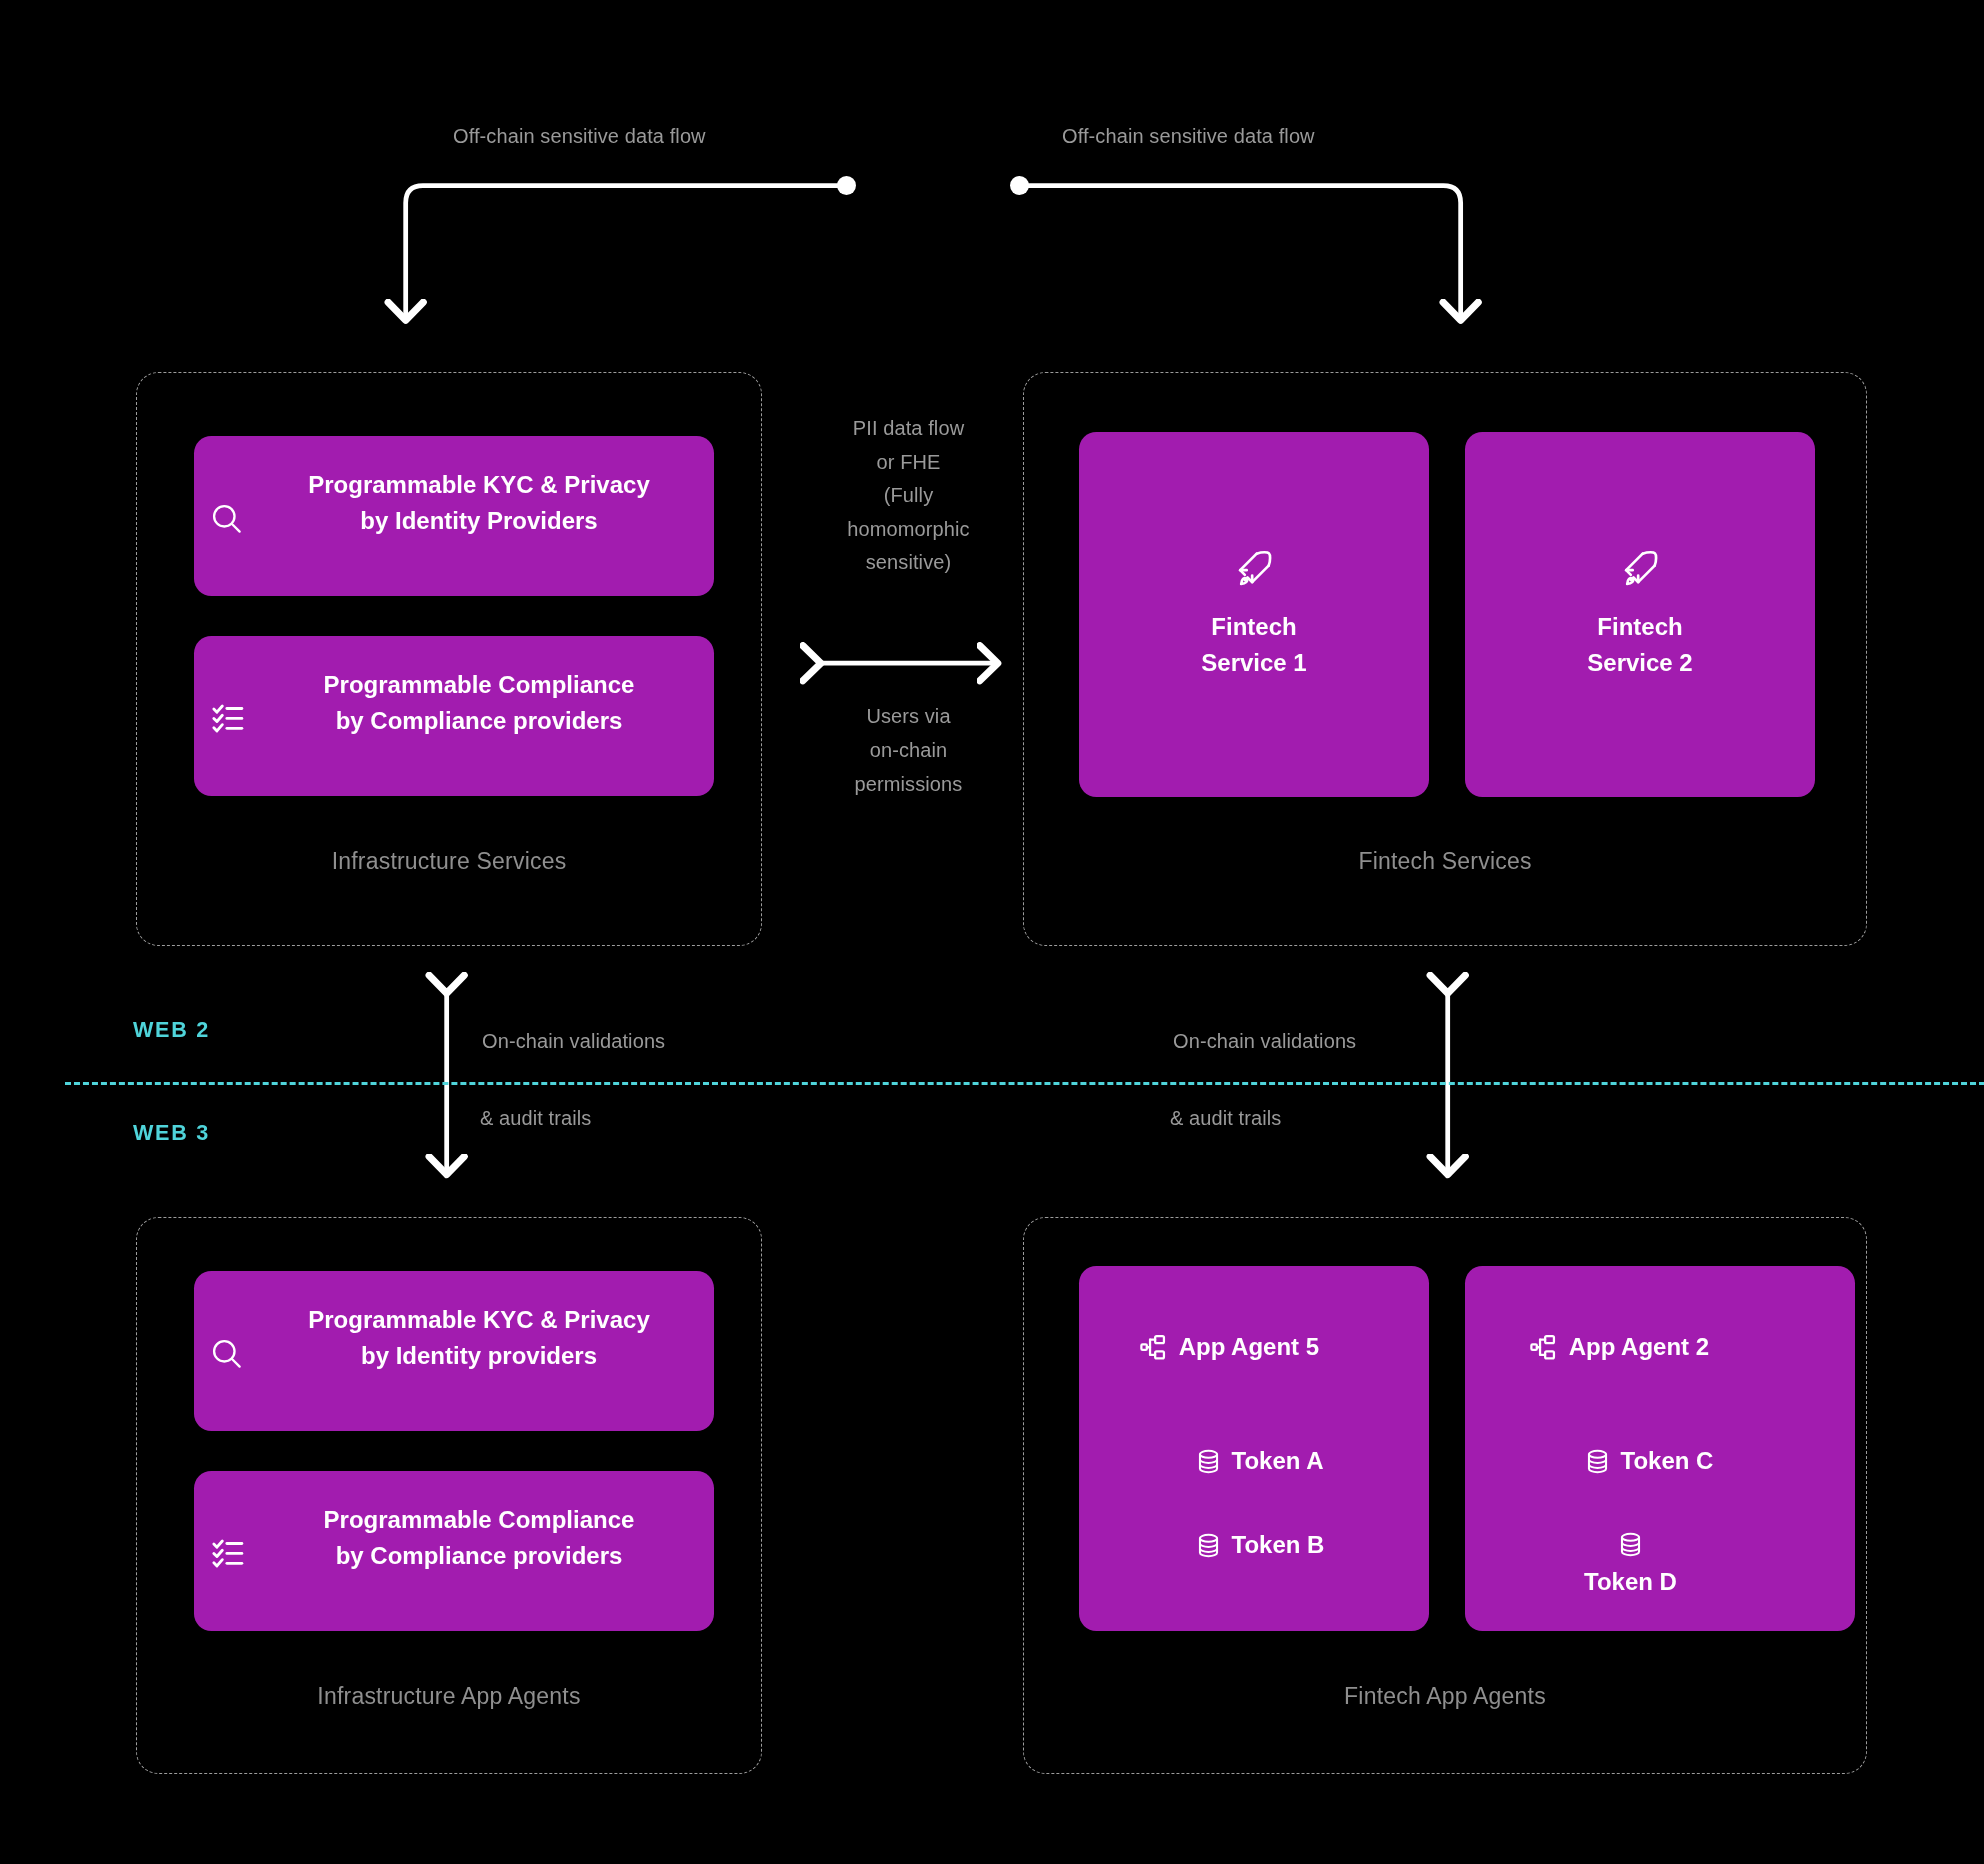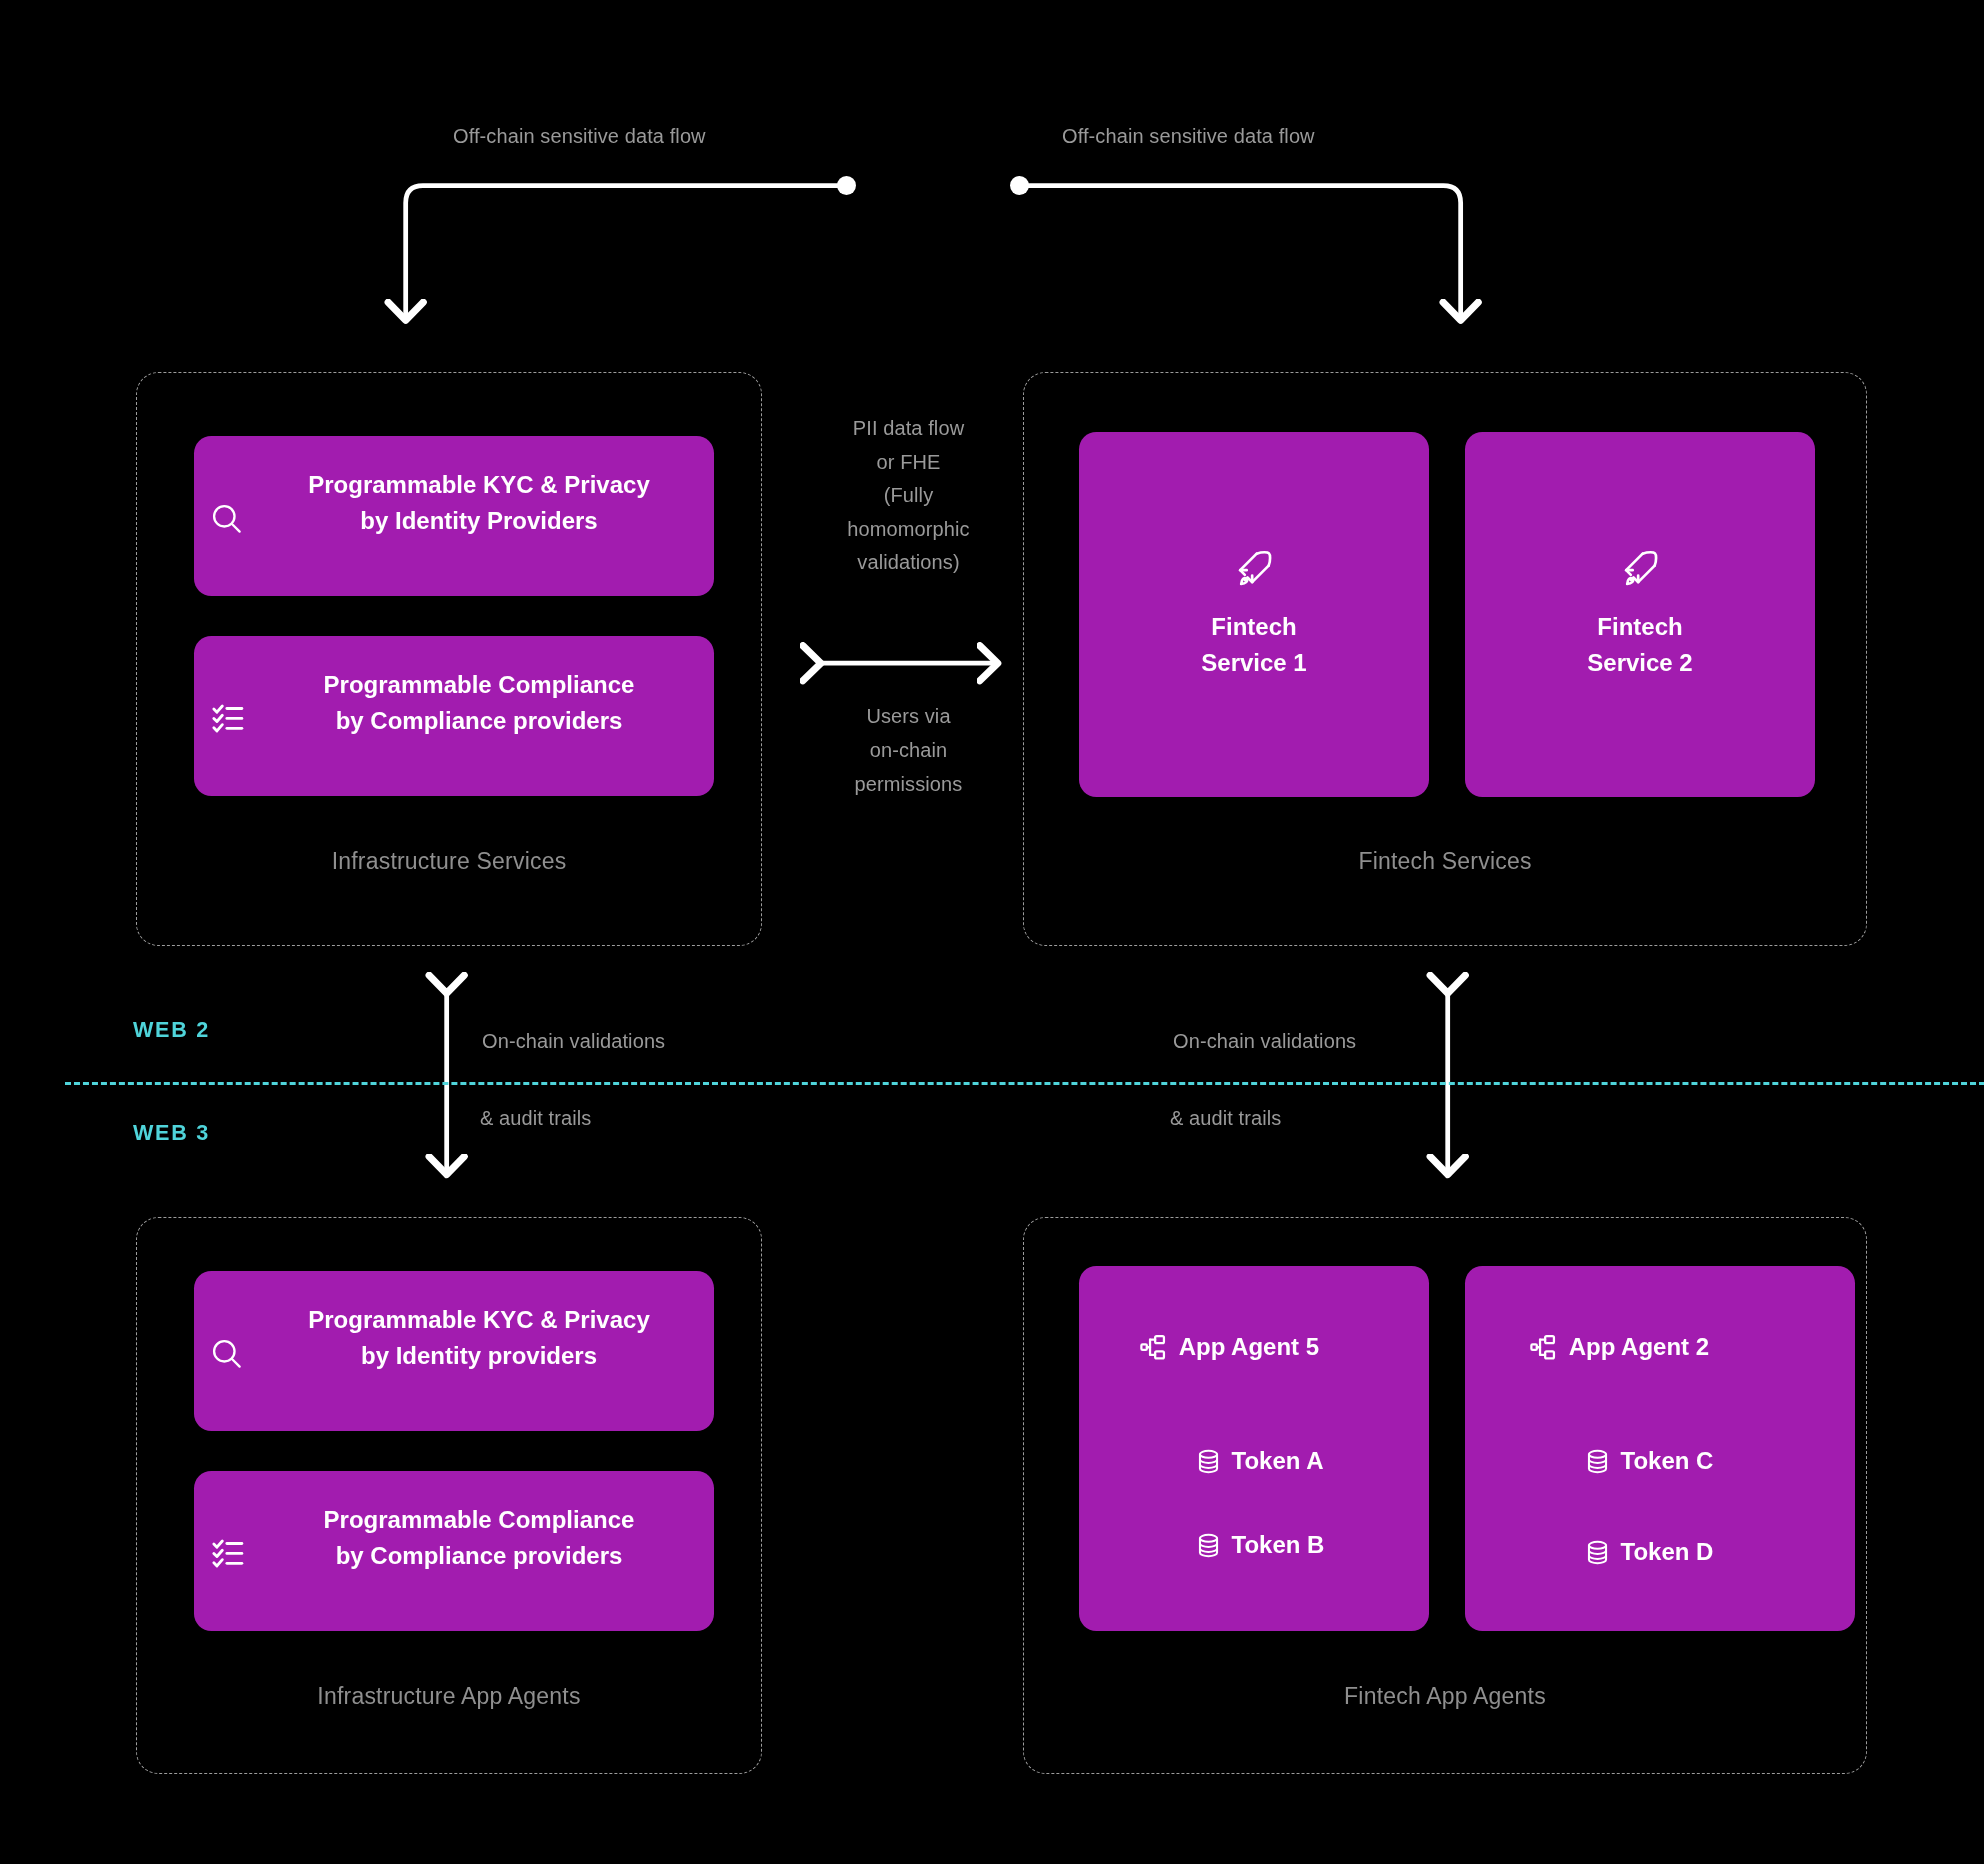--- a/index.html
+++ b/index.html
@@ -196,21 +196,21 @@
       <div>Programmable Compliance</div>
       <div>by Compliance providers</div>
     </div>
   </div>
 
   <div class="abs center-text" style="left:790px;top:412px;width:237px;">
     <div class="muted-label" style="line-height:1.68;">PII data flow</div>
     <div class="muted-label" style="line-height:1.68;">or FHE</div>
     <div class="muted-label" style="line-height:1.68;">(Fully</div>
     <div class="muted-label" style="line-height:1.68;">homomorphic</div>
-    <div class="muted-label" style="line-height:1.68;">validations)</div>
+    <div class="muted-label" style="line-height:1.68;">sensitive)</div>
   </div>
 
   <div class="abs center-text" style="left:790px;top:699px;width:237px;">
     <div class="muted-label" style="line-height:1.7;">Users via</div>
     <div class="muted-label" style="line-height:1.7;">on-chain</div>
     <div class="muted-label" style="line-height:1.7;">permissions</div>
   </div>
 
   <div class="dashed-group" style="left:1023px;top:372px;width:844px;height:574px;">
   </div>
@@ -362,21 +362,21 @@
         <svg width="27" height="27" viewBox="0 0 24 24" fill="none" stroke="#ffffff" stroke-width="1.8" stroke-linecap="round" stroke-linejoin="round">
           <ellipse cx="12" cy="5.6" rx="7.6" ry="3.1"></ellipse>
           <path d="M4.4 5.6v12.8c0 1.7 3.4 3.1 7.6 3.1s7.6-1.4 7.6-3.1V5.6"></path>
           <path d="M4.4 10.2c0 1.7 3.4 3.1 7.6 3.1s7.6-1.4 7.6-3.1"></path>
           <path d="M4.4 14.6c0 1.7 3.4 3.1 7.6 3.1s7.6-1.4 7.6-3.1"></path>
         </svg>
       </span>
       <span>Token C</span>
     </div>
 
-    <div class="abs token-row" style="left:119px;top:272px;">
+    <div class="abs token-row" style="left:119px;top:265px;flex-direction:column;">
       <span>
         <svg width="27" height="27" viewBox="0 0 24 24" fill="none" stroke="#ffffff" stroke-width="1.8" stroke-linecap="round" stroke-linejoin="round">
           <ellipse cx="12" cy="5.6" rx="7.6" ry="3.1"></ellipse>
           <path d="M4.4 5.6v12.8c0 1.7 3.4 3.1 7.6 3.1s7.6-1.4 7.6-3.1V5.6"></path>
           <path d="M4.4 10.2c0 1.7 3.4 3.1 7.6 3.1s7.6-1.4 7.6-3.1"></path>
           <path d="M4.4 14.6c0 1.7 3.4 3.1 7.6 3.1s7.6-1.4 7.6-3.1"></path>
         </svg>
       </span>
       <span>Token D</span>
     </div>

